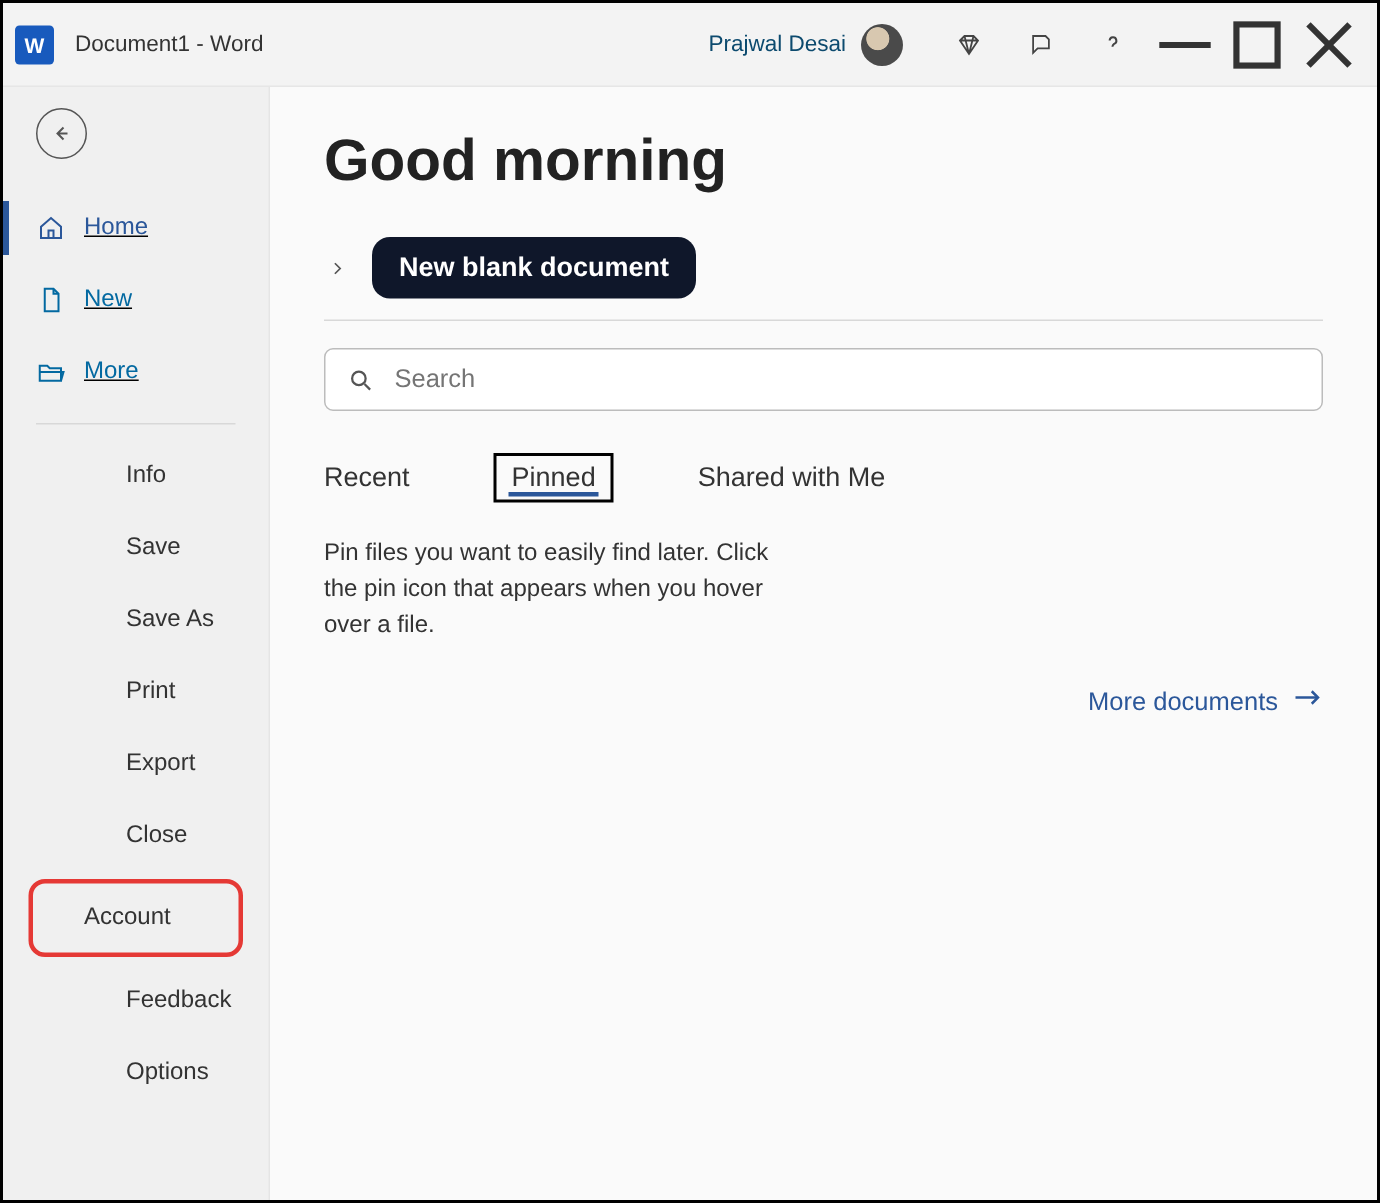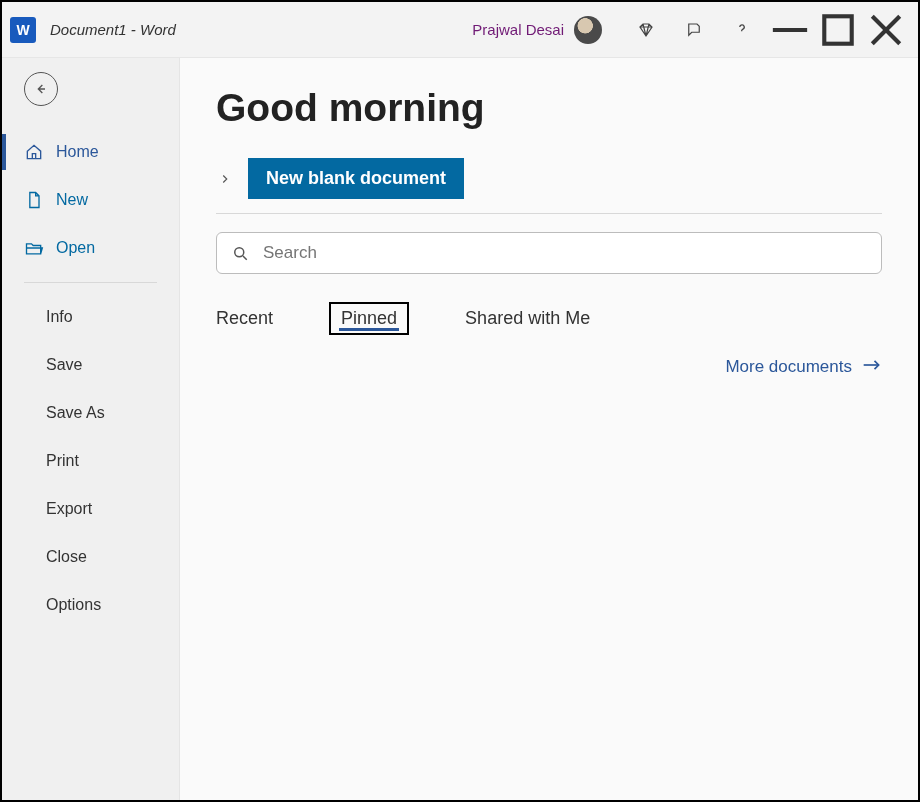--- a/index.html
+++ b/index.html
@@ -2,55 +2,55 @@
 <html><head>
 <meta charset="utf-8">
 <style>
 * { box-sizing: border-box; margin: 0; padding: 0; font-family: "Segoe UI", Arial, sans-serif; }
 html, body { width: 920px; height: 802px; overflow: hidden; }
 .window { width: 920px; height: 802px; border: 2px solid #000; background: #fff; display: flex; flex-direction: column; }
 
 
 .titlebar { height: 56px; background: #f3f3f3; display: flex; align-items: center; padding: 0 8px; border-bottom: 1px solid #e6e6e6; }
 .word-icon { width: 26px; height: 26px; background: #185abd; color: #fff; display: flex; align-items: center; justify-content: center; font-weight: bold; font-size: 14px; border-radius: 3px; margin-right: 14px; }
-.doc-title { font-size: 15px; color: #333; font-style: italic; }
+.doc-title { font-size: 15px; color: #333; }
 .titlebar-spacer { flex: 1; }
-.username { font-size: 15px; color: #701a75; margin-right: 10px; }
+.username { font-size: 15px; color: #0c4a6e; margin-right: 10px; }
 .avatar { width: 28px; height: 28px; border-radius: 50%; background: radial-gradient(circle at 40% 35%, #d8c8b0 30%, #4a4a4a 32%); margin-right: 20px; }
 .titleicon { width: 48px; height: 40px; display: flex; align-items: center; justify-content: center; color: #444; cursor: pointer; }
 .titleicon svg { width: 18px; height: 18px; }
 .winbtn { width: 48px; height: 40px; display: flex; align-items: center; justify-content: center; color: #333; cursor: pointer; font-size: 14px; }
 
 
 .body { flex: 1; display: flex; }
 .sidebar { width: 178px; background: #f0f0f0; border-right: 1px solid #e5e5e5; padding-top: 14px; display: flex; flex-direction: column; }
 .back-circle { width: 34px; height: 34px; border: 1.5px solid #555; border-radius: 50%; display: flex; align-items: center; justify-content: center; margin-left: 22px; margin-bottom: 22px; cursor: pointer; }
 .back-circle svg { width: 16px; height: 16px; }
 
-.nav1 { display: flex; flex-direction: column; }
+.nav1 { display: flex; flex-direction: column; text-decoration: underline; }
 .nav-item { height: 48px; display: flex; align-items: center; padding-left: 22px; cursor: pointer; font-size: 16px; color: #0369a1; position: relative; }
 .nav-item.active { color: #2b579a; }
 .nav-item.active::before { content: ""; position: absolute; left: 0; top: 6px; bottom: 6px; width: 4px; background: #2b579a; }
 .nav-icon { width: 20px; height: 20px; margin-right: 12px; display: flex; align-items: center; justify-content: center; color: inherit; }
 .nav-icon svg { width: 20px; height: 20px; }
 
 .nav-divider { height: 1px; background: #d8d8d8; margin: 10px 22px 10px 22px; }
 
 .nav2 { display: flex; flex-direction: column; }
-.nav2-item { height: 48px; display: flex; align-items: center; padding-left: 44px; cursor: pointer; font-size: 16px; color: #333; }
+.nav2-item { height: 48px; display: flex; align-items: center; padding-left: 82px; cursor: pointer; font-size: 16px; color: #333; }
 .nav2-item.highlighted { outline: 3px solid #e53935; outline-offset: -6px; border-radius: 14px; margin: 2px 14px; padding-left: 40px; height: 58px; }
 
 
 .main { flex: 1; background: #fafafa; padding: 28px 36px 20px 36px; overflow: hidden; }
 .greeting { font-size: 39px; font-weight: 600; color: #222; margin-bottom: 28px; }
 
 .template-row { display: flex; align-items: center; gap: 14px; margin-bottom: 14px; }
 .chevron { width: 18px; height: 18px; display: flex; align-items: center; justify-content: center; color: #555; }
 .chevron svg { width: 14px; height: 14px; }
-.new-blank { background: #0369a1; color: #fff; padding: 10px 18px; border-radius: 0; font-size: 18px; font-weight: 600; cursor: pointer; border: none; }
+.new-blank { background: #0f172a; color: #fff; padding: 10px 18px; border-radius: 12px; font-size: 18px; font-weight: 600; cursor: pointer; border: none; }
 
 .hr { height: 1px; background: #d8d8d8; margin-bottom: 18px; }
 
 .searchbox { display: flex; align-items: center; border: 1px solid #bcbcbc; border-radius: 6px; background: #fff; height: 42px; padding: 12px 14px; margin-bottom: 28px; }
 .searchbox svg { width: 18px; height: 18px; color: #555; margin-right: 14px; }
 .searchbox input { border: none; outline: none; flex: 1; font-size: 17px; background: transparent; }
 
 .tabs { display: flex; gap: 56px; margin-bottom: 22px; align-items: center; }
 .tab { font-size: 18px; color: #333; cursor: pointer; padding: 4px 0; }
 .tab.selected { border: 2px solid #000; padding: 4px 10px; position: relative; }
@@ -131,21 +131,21 @@
               </svg>
           </span>
           <span>New</span>
         </div>
         <div class="nav-item">
           <span class="nav-icon">
             <svg viewBox="0 0 24 24" fill="none" stroke="currentColor" stroke-width="1.6">
                 <path d="M3 7 H9 L11 9 H20 V19 H3 Z M3 12 H22 L20 19"></path>
               </svg>
           </span>
-          <span>Open</span>
+          <span>More</span>
         </div>
       </div>
 
       <div class="nav-divider"></div>
 
       <div class="nav2">
         <div class="nav2-item">
             <span>Info</span>
           </div>
         <div class="nav2-item">
@@ -155,20 +155,26 @@
             <span>Save As</span>
           </div>
         <div class="nav2-item">
             <span>Print</span>
           </div>
         <div class="nav2-item">
             <span>Export</span>
           </div>
         <div class="nav2-item">
             <span>Close</span>
+          </div>
+        <div class="nav2-item highlighted">
+            <span>Account</span>
+          </div>
+        <div class="nav2-item">
+            <span>Feedback</span>
           </div>
         <div class="nav2-item">
             <span>Options</span>
           </div>
       </div>
     </div>
 
     <div class="main">
       <h1 class="greeting">Good morning</h1>
 
@@ -190,20 +196,21 @@
           </svg>
         <input type="text" placeholder="Search" style="">
       </div>
 
       <div class="tabs">
         <div class="tab">Recent</div>
         <div class="tab selected">Pinned</div>
         <div class="tab">Shared with Me</div>
       </div>
 
+      <p class="hint">Pin files you want to easily find later. Click the pin icon that appears when you hover over a file.</p>
 
       <div class="more-row">
         <span class="more-link">More documents</span>
         <span class="more-arrow">
           <svg viewBox="0 0 24 16" fill="none" stroke="#2b579a" stroke-width="2">
               <line x1="2" y1="8" x2="20" y2="8"></line>
               <path d="M15 3 L20 8 L15 13"></path>
             </svg>
         </span>
       </div>

